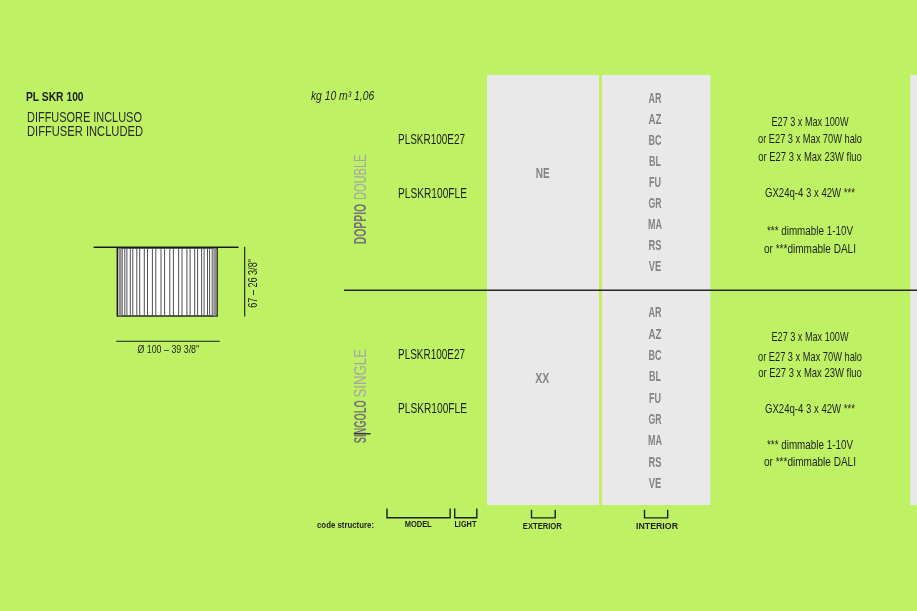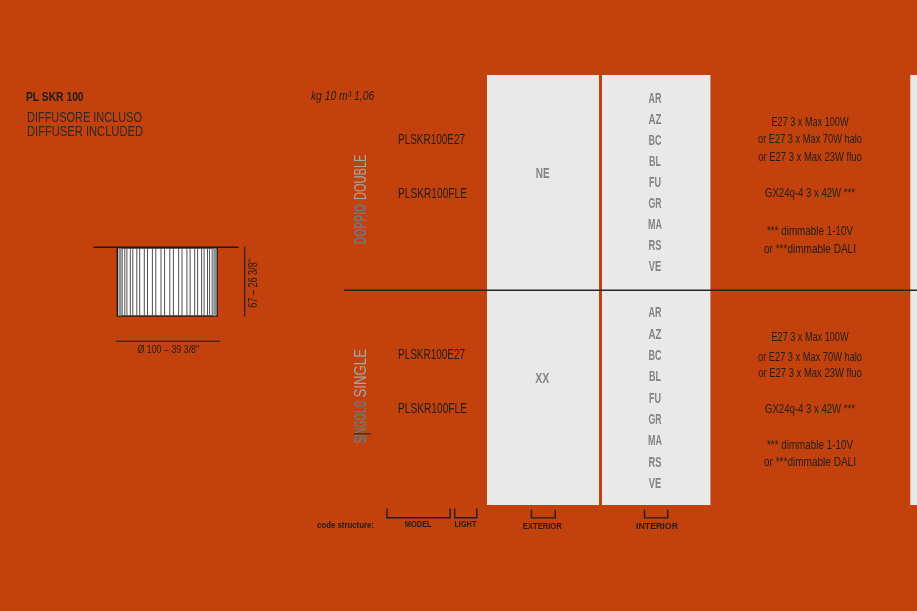--- a/index.html
+++ b/index.html
@@ -1,16 +1,16 @@
 <!DOCTYPE html>
 <html><head>
 <meta charset="utf-8">
 <style>
 html,body{margin:0;padding:0;background:#fff}
-#page{position:relative;width:917px;height:611px;background:#c2410c;overflow:hidden;font-family:"Liberation Sans",sans-serif}
+#page{position:relative;width:917px;height:611px;background:#bef264;overflow:hidden;font-family:"Liberation Sans",sans-serif}
 svg text{font-family:"Liberation Sans",sans-serif}
 </style>
 </head>
 <body>
 <div id="page">
 <svg width="917" height="611" viewBox="0 0 917 611" style="position:absolute;left:0;top:0">
 
 <rect x="487" y="75" width="112" height="430" fill="#e9e9e9"></rect>
 
 <rect x="602" y="75" width="108.4" height="430" fill="#e9e9e9"></rect>

